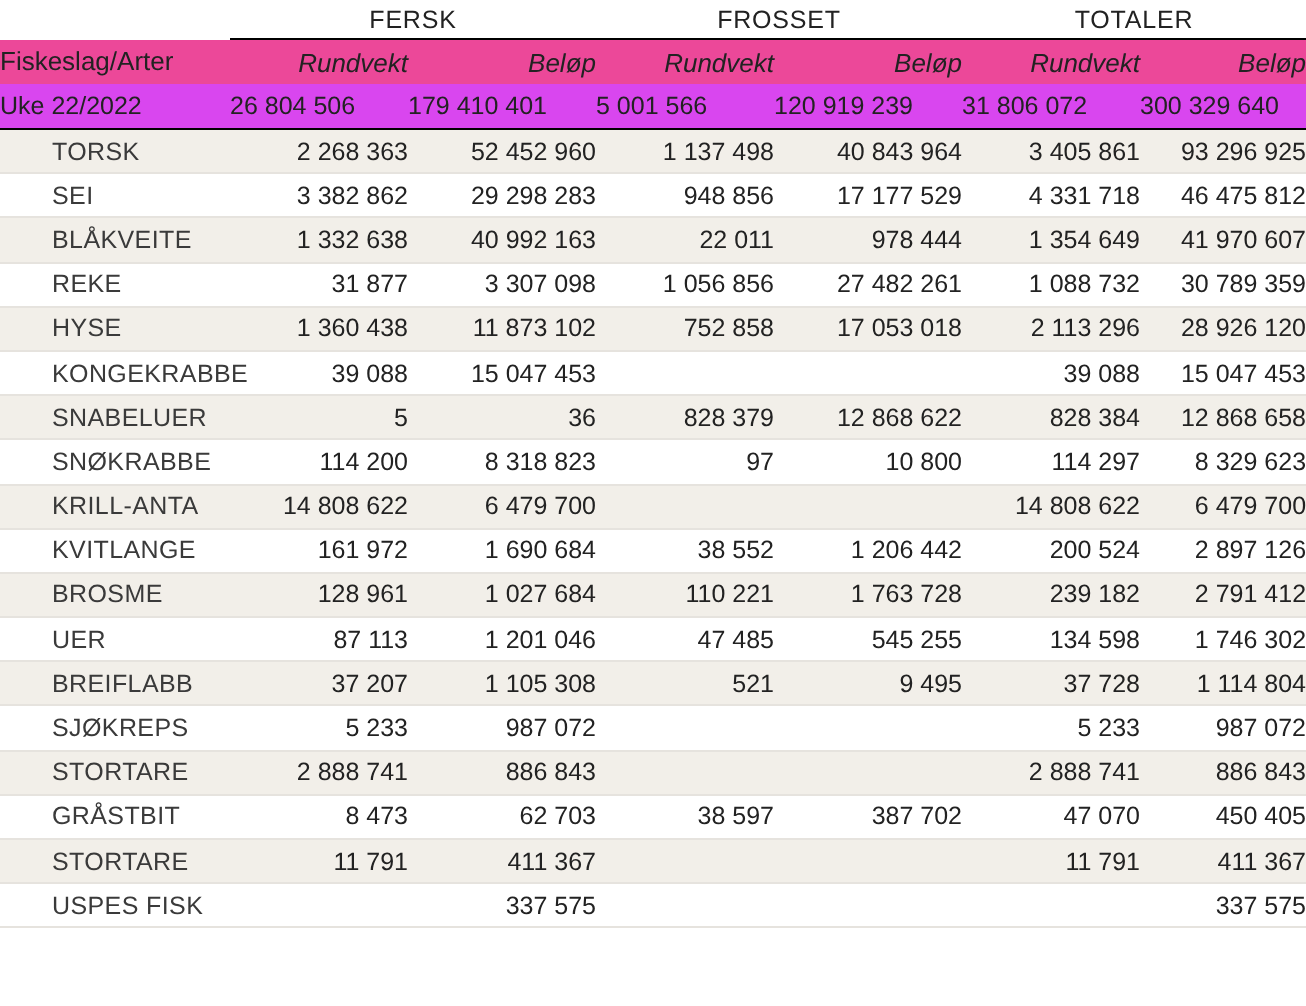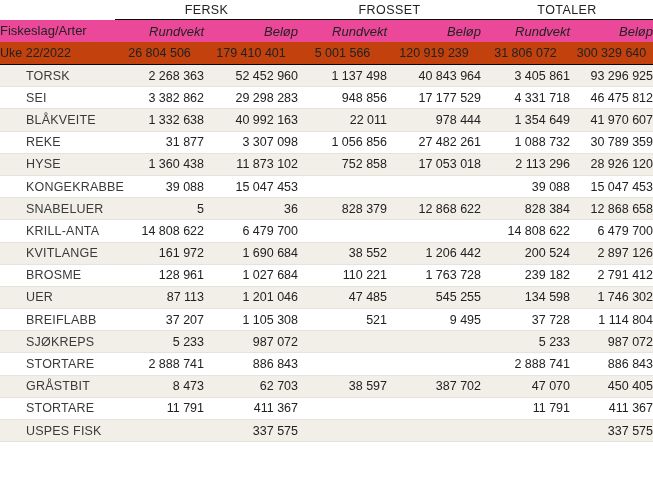--- a/index.html
+++ b/index.html
@@ -60,26 +60,26 @@
     padding: 0 6px;
   }
   .sub-row td.lbl { text-align: left; }
   .sub-row td.val { text-align: right; font-style: italic; }
 
   
   .tot-row td {
     height: 22px;
     font-size: 12.5px;
     color: #222;
-    background: #c2410c;
+    background: #d946ef;
     padding: 0 6px;
     border-bottom: 1px solid #000;
   }
   .tot-row td.lbl { text-align: left; }
-  .tot-row td.val { text-align: center; }
+  .tot-row td.val { text-align: left; }
 
   
   tbody tr td {
     height: 21.2px;
     padding: 0 6px;
     font-size: 12.5px;
     border-bottom: 1px solid #e6e3de;
   }
   tbody tr td.name {
     text-align: left;
@@ -195,20 +195,29 @@
         <tr>
           <td class="name">SNABELUER</td>
           <td class="num">5</td>
           <td class="num">36</td>
           <td class="num">828 379</td>
           <td class="num">12 868 622</td>
           <td class="num">828 384</td>
           <td class="num">12 868 658</td>
         </tr>
         <tr>
+          <td class="name">SNØKRABBE</td>
+          <td class="num">114 200</td>
+          <td class="num">8 318 823</td>
+          <td class="num">97</td>
+          <td class="num">10 800</td>
+          <td class="num">114 297</td>
+          <td class="num">8 329 623</td>
+        </tr>
+        <tr>
           <td class="name">KRILL-ANTA</td>
           <td class="num">14 808 622</td>
           <td class="num">6 479 700</td>
           <td class="num"></td>
           <td class="num"></td>
           <td class="num">14 808 622</td>
           <td class="num">6 479 700</td>
         </tr>
         <tr>
           <td class="name">KVITLANGE</td>

